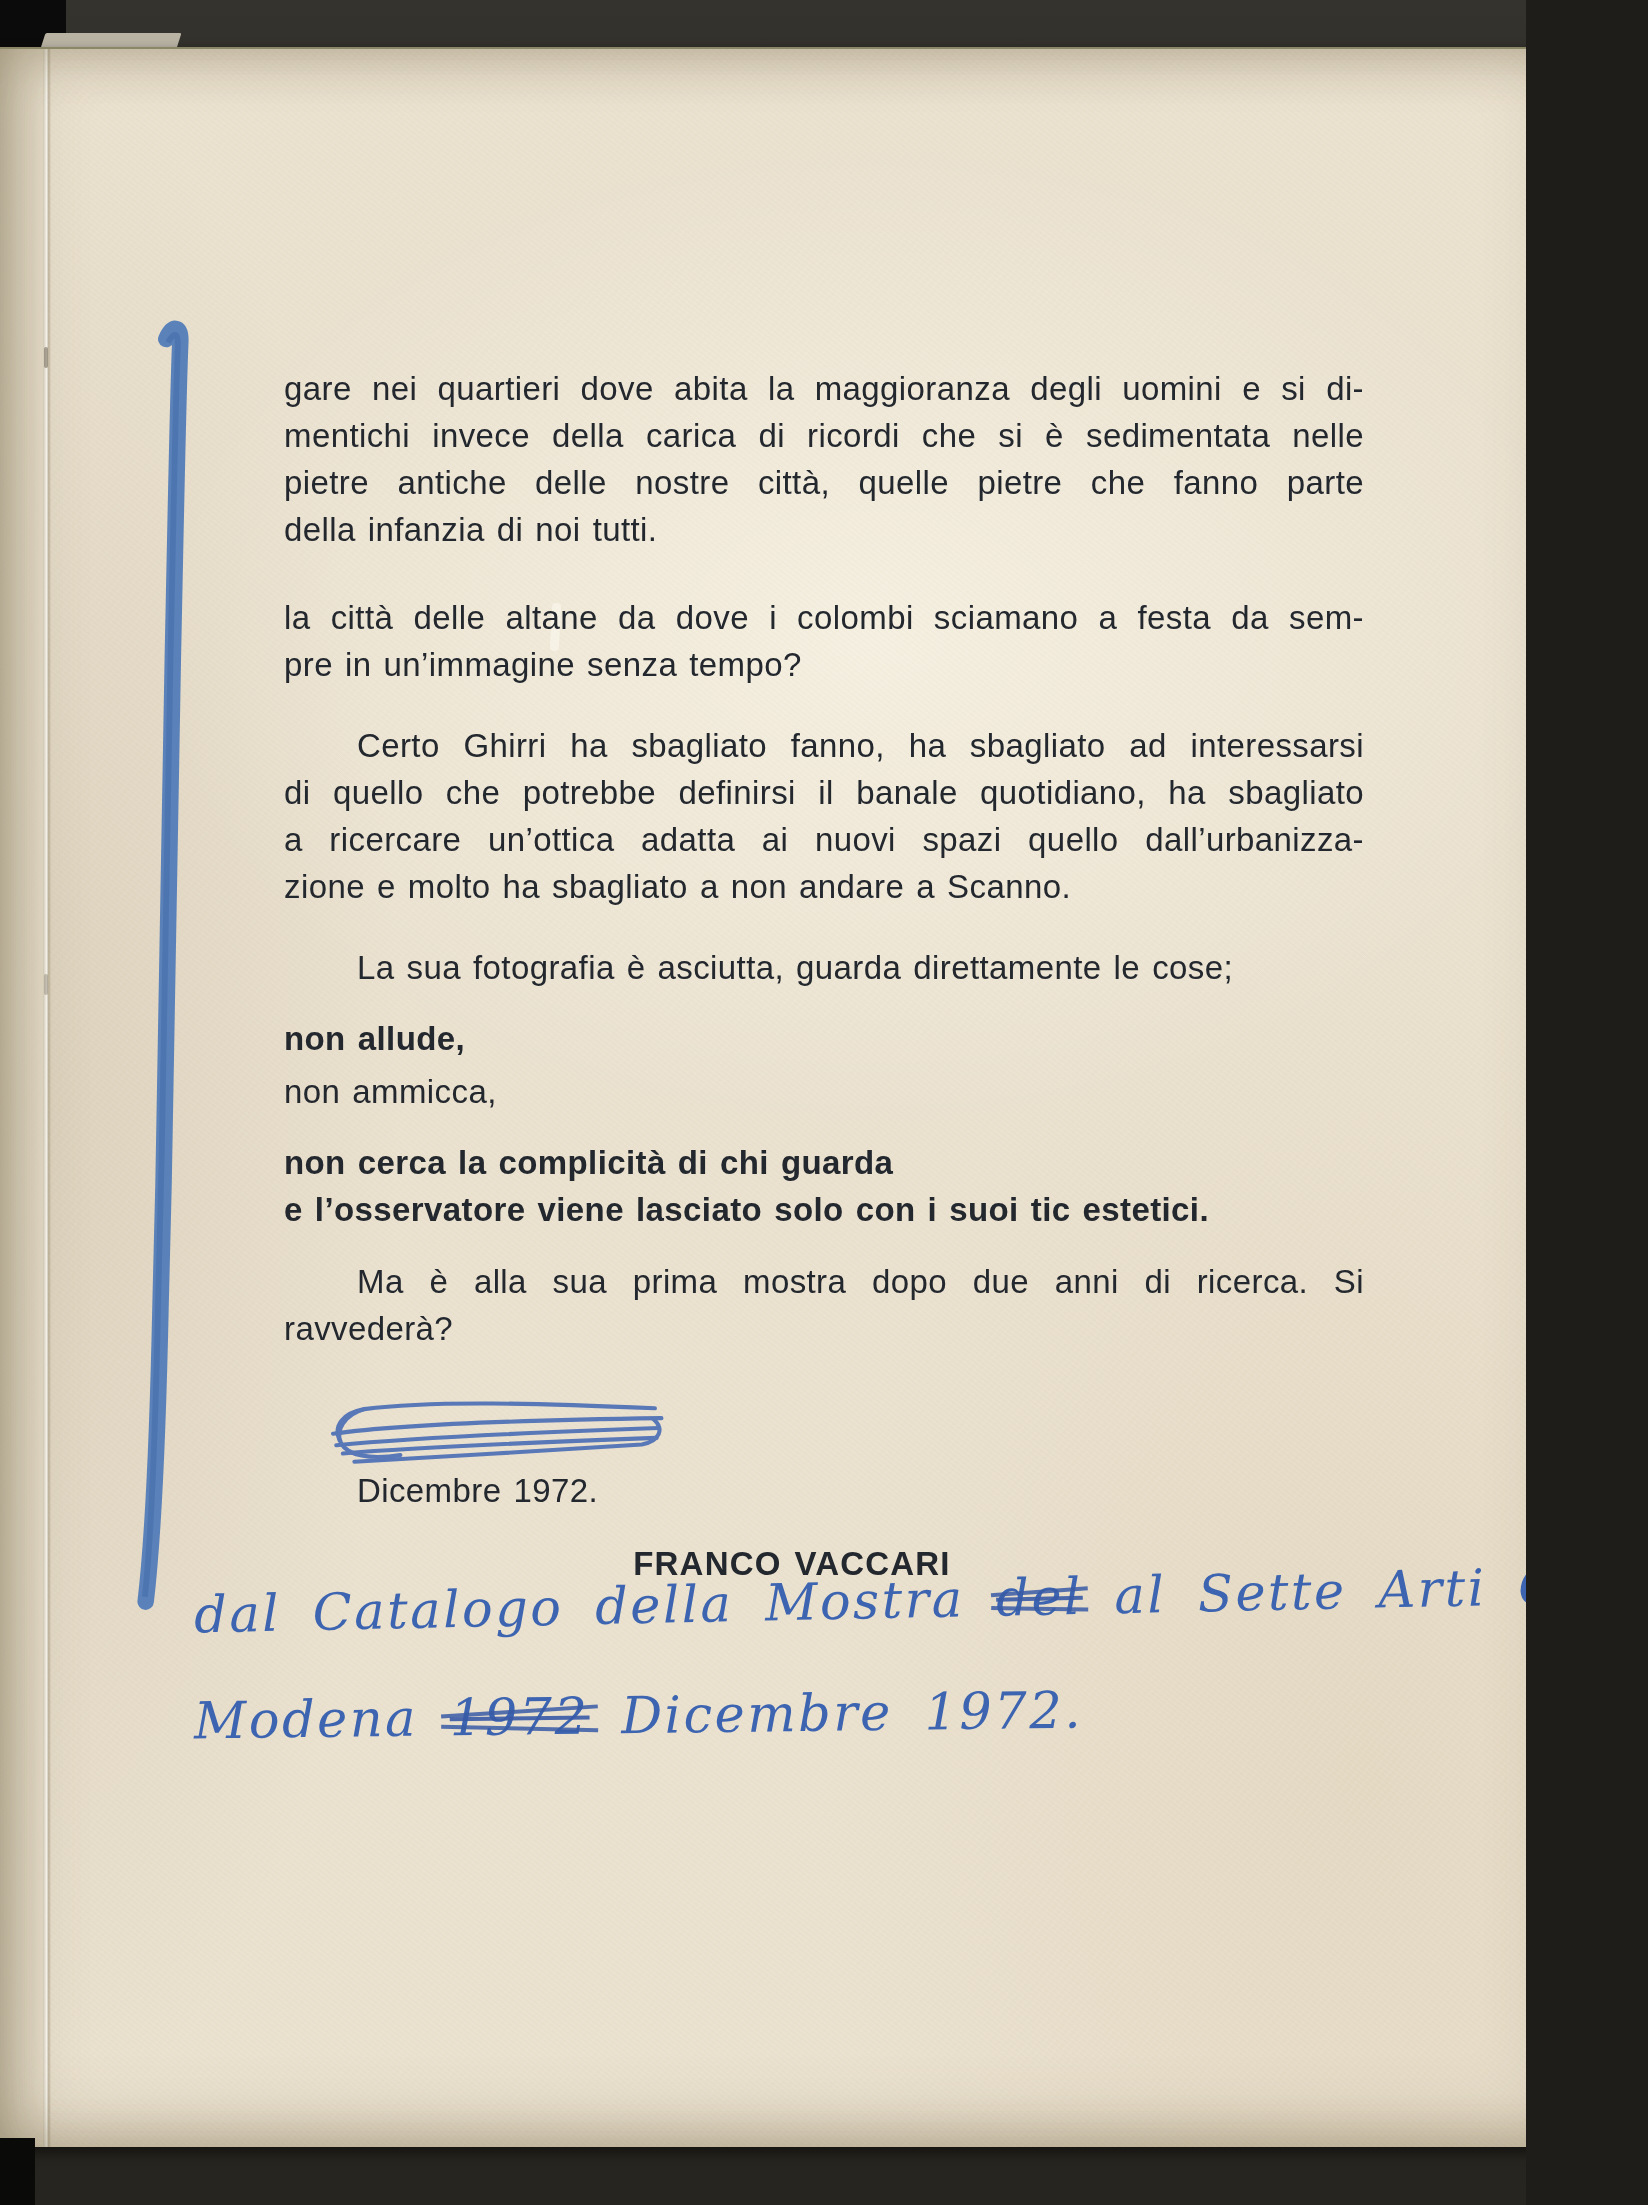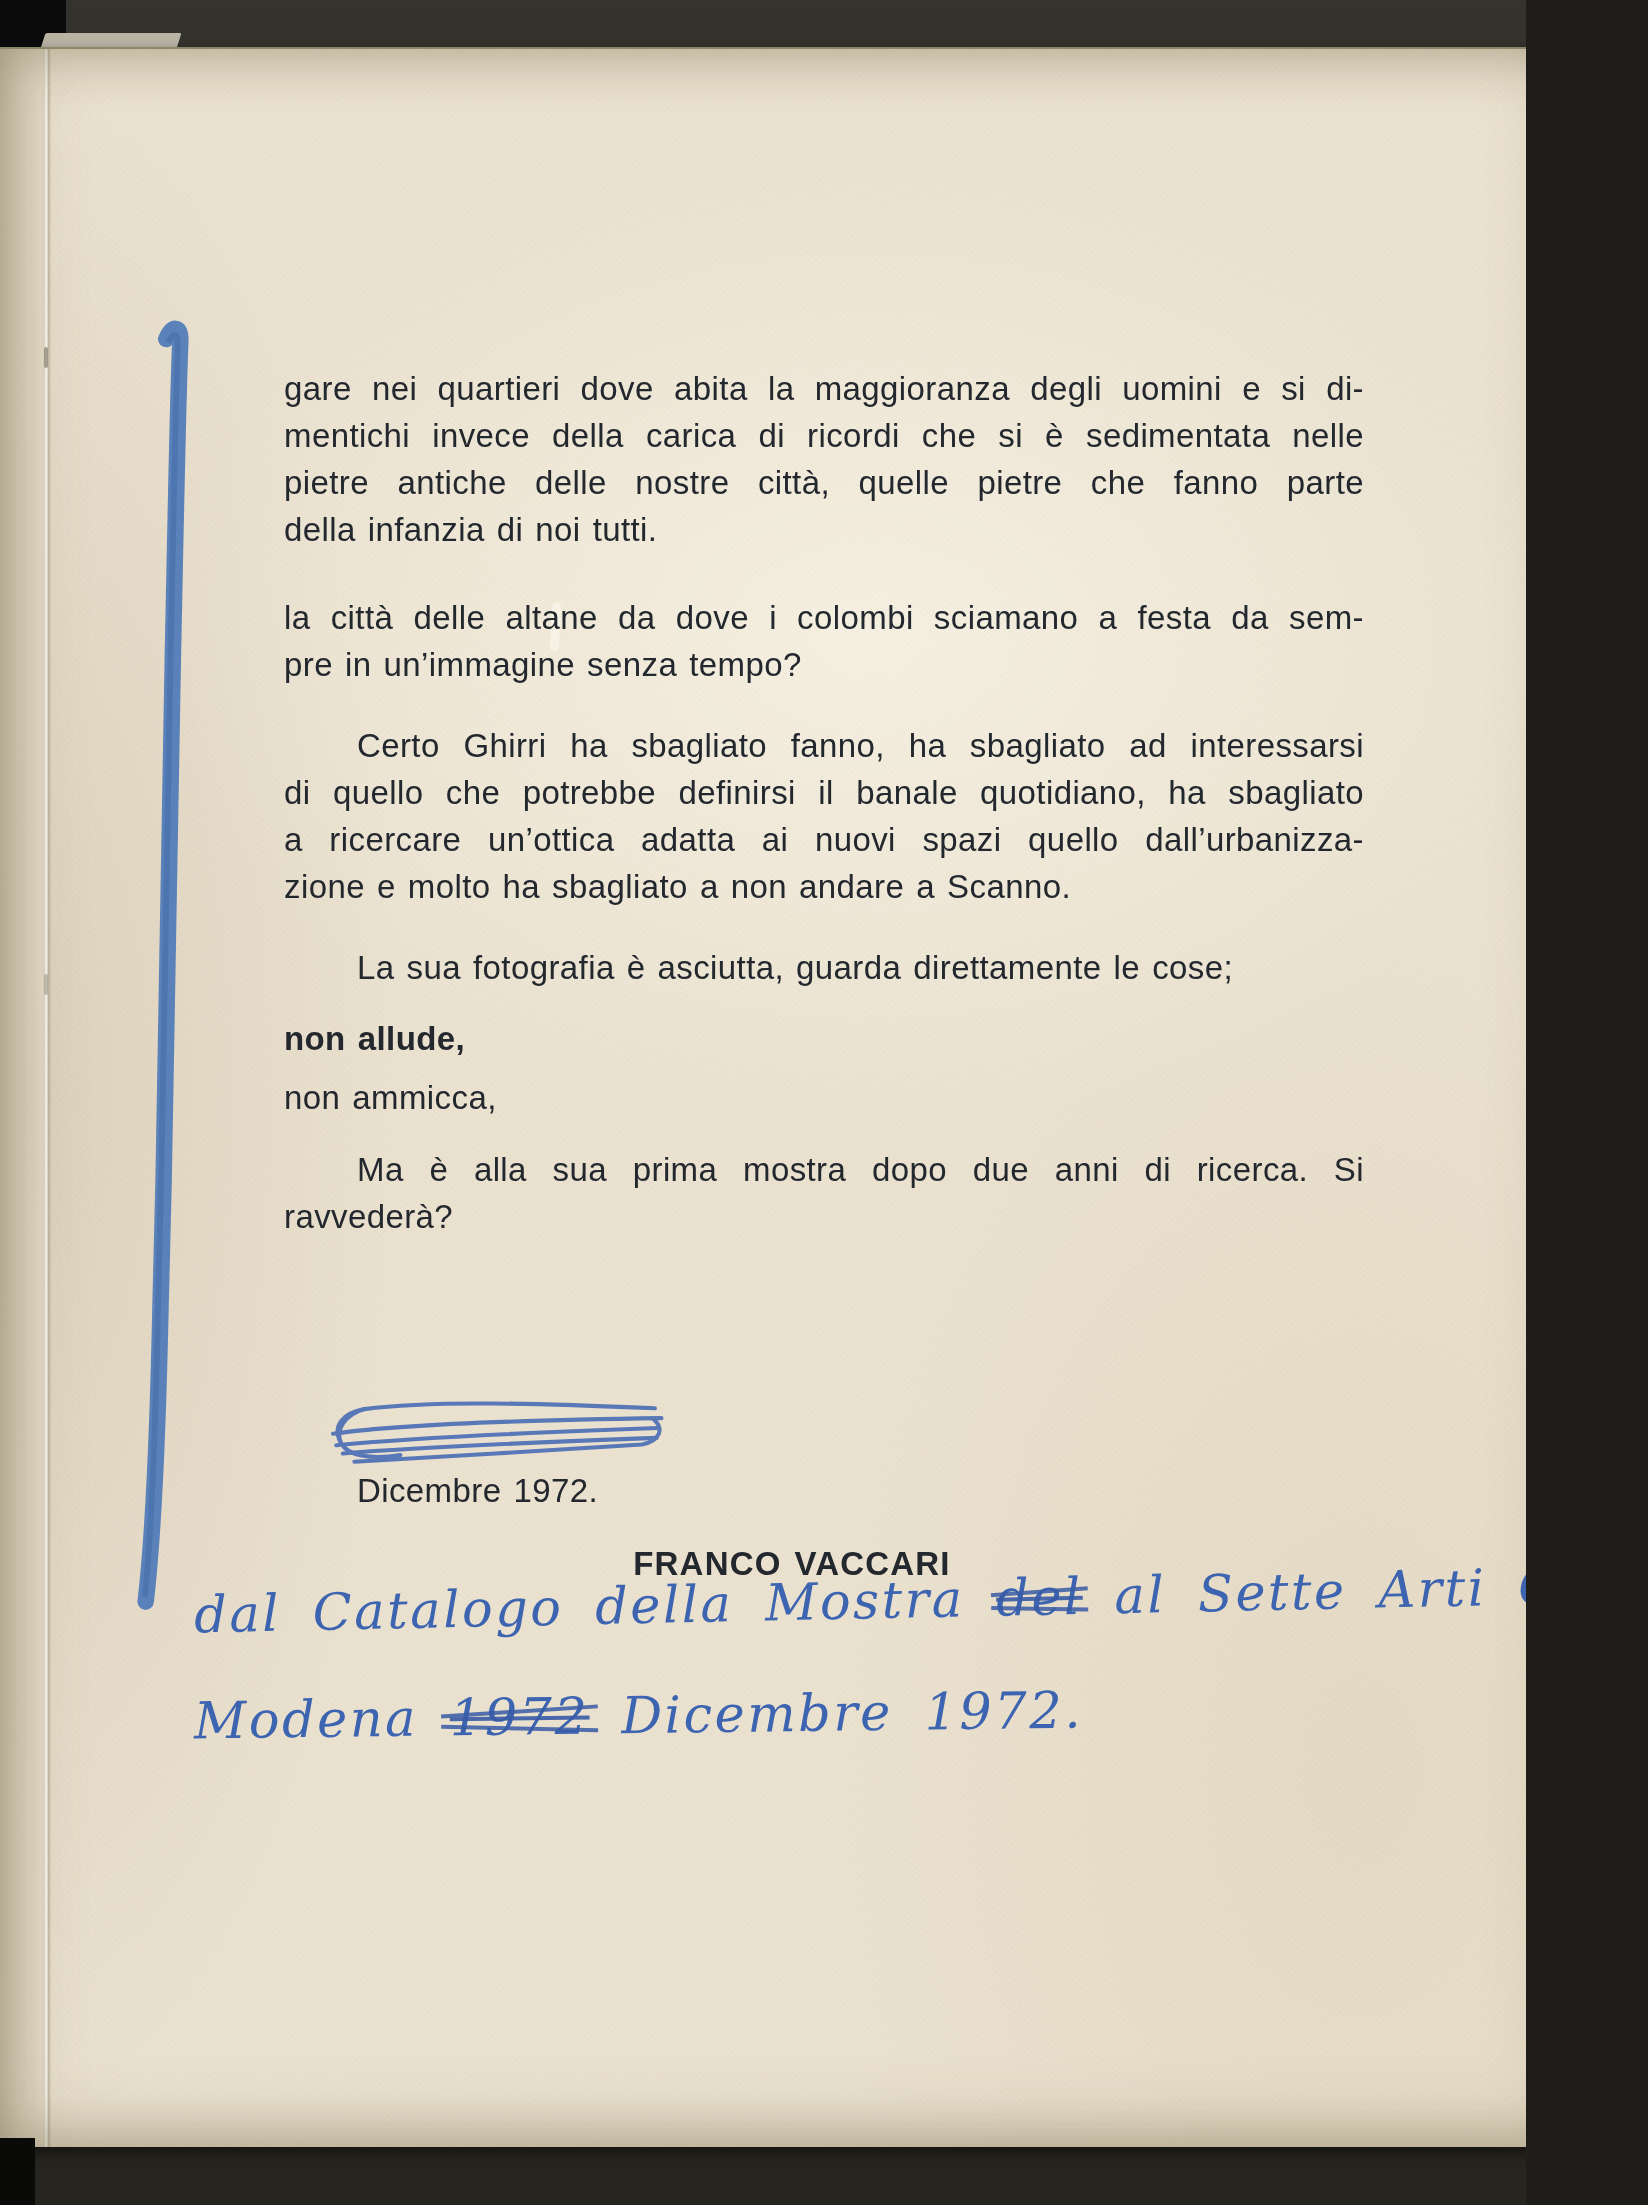--- a/index.html
+++ b/index.html
@@ -42,21 +42,21 @@
   .stitch{position:absolute;width:4.1px;height:21.4px;background:#6e6452;border-radius:2.5px;opacity:.55;}
   .paper-flaw{position:absolute;left:551px;top:554px;width:9px;height:48px;background:rgba(252,248,238,.85);
     border-radius:4.1px;transform:rotate(3deg);opacity:.7;}
   
   .text-col{
     position:absolute;left:284px;top:363px;width:1080px;
     color:#23272e;font-size:33px;line-height:47px;letter-spacing:0.4px;word-spacing:2.5px;
   }
   .para{margin:0;}
   .gap-xl{margin-top:41px;} .gap-l{margin-top:34px;} .gap-m{margin-top:25px;}
-  .gap-s{margin-top:24px;font-weight:bold;} .gap-s2{margin-top:12px;}
+  .gap-s{margin-top:24px;font-weight:bold;} .gap-s2{margin-top:6px;}
   .tline{height:47px;line-height:47px;overflow:hidden;text-align:left;white-space:nowrap;}
   .tline.j{text-align:justify;white-space:normal;}
   .tline.j::after{content:"";display:inline-block;width:100%;height:0;}
   .tline.ind{padding-left:73px;}
   .date-line{margin-top:35px;height:47px;line-height:47px;padding-left:73px;position:relative;width:627px;}
   .author-line{margin-top:26px;height:47px;line-height:47px;text-align:center;padding-right:64px;
     font-weight:bold;letter-spacing:1.2px;}
   
   .marker-svg{position:absolute;left:115px;top:227px;width:91px;height:1401px;}
   .scribble-svg{position:absolute;left:326px;top:1396px;width:354px;height:78px;}
@@ -110,20 +110,24 @@
         </div>
         <div class="para gap-l">
           <div class="tline ind">La sua fotografia è asciutta, guarda direttamente le cose;</div>
         </div>
         <div class="para gap-s">
           <div class="tline">non allude,</div>
         </div>
         <div class="para gap-s2">
           <div class="tline">non ammicca,</div>
         </div>
+        <div class="para gap-s">
+          <div class="tline">non cerca la complicità di chi guarda</div>
+          <div class="tline">e l’osservatore viene lasciato solo con i suoi tic estetici.</div>
+        </div>
         <div class="para gap-m">
           <div class="tline j ind">Ma è alla sua prima mostra dopo due anni di ricerca. Si</div>
           <div class="tline">ravvederà?</div>
         </div>
       </div>
 
     <div class="text-col" style="top:1418px;">
       <div class="date-line" style="margin-top:0;">
         <span>Dicembre 1972.</span>
       </div>

